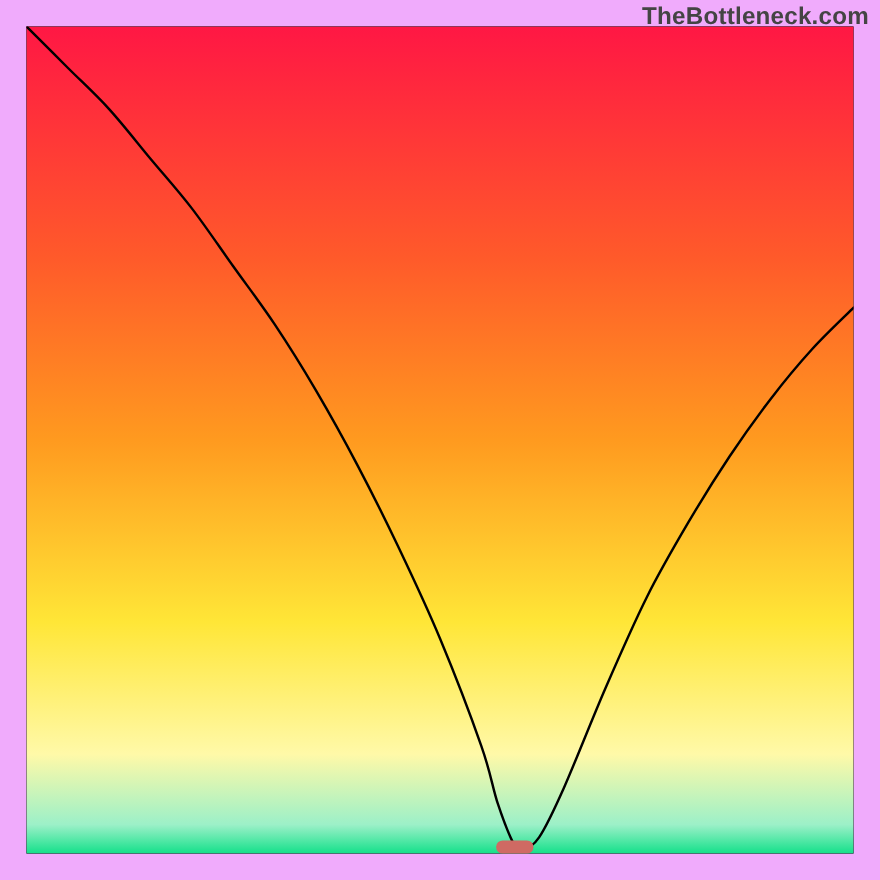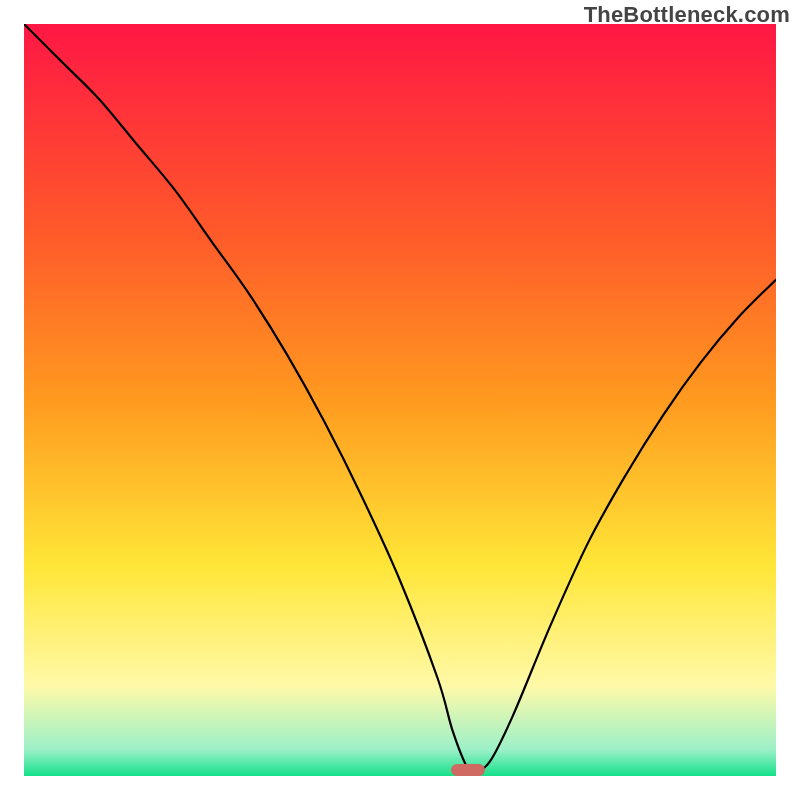--- a/index.html
+++ b/index.html
@@ -7,21 +7,21 @@
     padding: 0;
     width: 800px;
     height: 800px;
     background: #000;
     overflow: hidden;
   }
   .frame {
     position: relative;
     width: 800px;
     height: 800px;
-    background: #ffffff;
+    background: #f0abfc;
   }
   .watermark {
     position: absolute;
     top: 2px;
     right: 10px;
     color: #444;
     font-family: Arial, Helvetica, sans-serif;
     font-size: 22px;
     font-weight: 600;
     letter-spacing: 0.2px;

